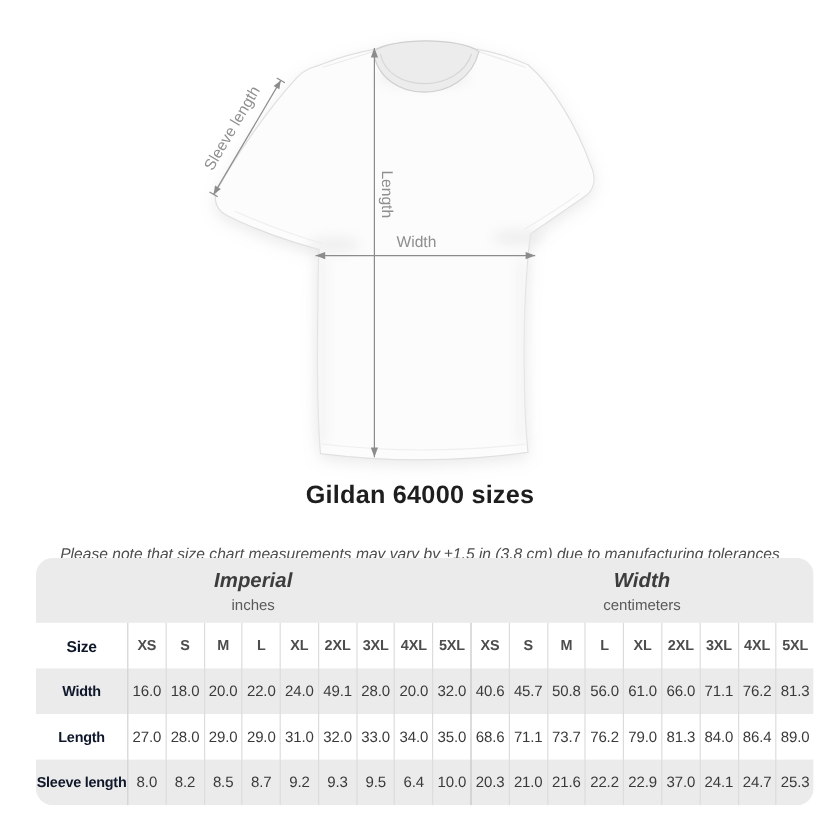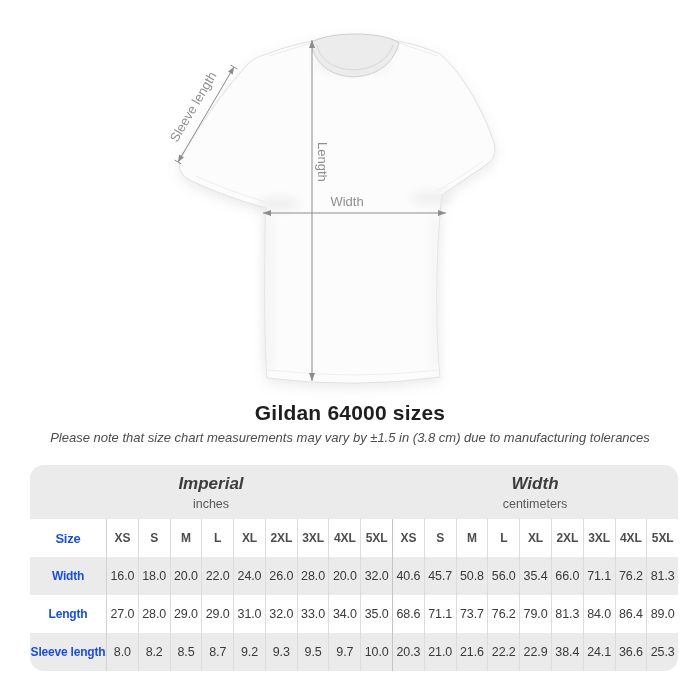--- a/index.html
+++ b/index.html
@@ -11,21 +11,21 @@
   .stage { position:relative; width:700px; height:700px; background:#ffffff; }
 
   .shirt-svg { position:absolute; top:0; left:0; }
 
   .page-title {
     position:absolute; top:401px; left:0; width:700px;
     text-align:center; font-size:21px; font-weight:bold; color:#1e1e1e;
     letter-spacing:.2px;
   }
   .page-subtitle {
-    position:absolute; top:430px; left:0; width:700px;
+    position:absolute; top:454px; left:0; width:700px;
     text-align:center; font-size:13px; font-style:italic; color:#4c4c4c;
   }
 
   .size-table {
     position:absolute; top:465px; left:30px; width:648px;
     border-radius:14px; overflow:hidden;
   }
   .group-row { display:flex; height:54px; background:#ebebeb; }
   .group {
     display:flex; flex-direction:column; justify-content:center;
@@ -36,21 +36,21 @@
   .group-label { font-size:17px; font-weight:bold; font-style:italic; color:#3d3d3d; }
   .group-unit  { font-size:12.5px; color:#595959; }
 
   .trow { display:flex; height:38px; }
   .trow.stripe { background:#ebebeb; }
   .tcell {
     flex:1; display:flex; align-items:center; justify-content:center;
     font-size:12.5px; color:#3a3a3a; white-space:nowrap; letter-spacing:-.1px;
   }
   .tcell.rowlabel {
-    flex:0 0 76px; font-weight:bold; font-size:12px; color:#1d4ed8;
+    flex:0 0 76px; font-weight:bold; font-size:12px; color:#0f172a;
     letter-spacing:-.2px;
   }
   .trow > .tcell:not(:first-child) { border-left:1px solid #dcdcdc; }
   .trow > .tcell.first-data { border-left:1px solid #d2d2d2; }
   .trow > .tcell.metric-start { border-left:1px solid #c5c5c5; }
   .trow.sizes .tcell:not(.rowlabel) { font-weight:bold; font-size:12px; color:#4d4d4d;text-align:center; }
   .trow.sizes .tcell.rowlabel { font-size:13px; }
 </style>
 </head>
 <body>
@@ -164,29 +164,29 @@
           <div class="tcell">4XL</div>
           <div class="tcell">5XL</div>
         </div>
         <div class="trow stripe">
           <div class="tcell rowlabel">Width</div>
           <div class="tcell first-data">16.0</div>
           <div class="tcell">18.0</div>
           <div class="tcell">20.0</div>
           <div class="tcell">22.0</div>
           <div class="tcell">24.0</div>
-          <div class="tcell">26.0</div>
+          <div class="tcell">49.1</div>
           <div class="tcell">28.0</div>
           <div class="tcell">20.0</div>
           <div class="tcell">32.0</div>
           <div class="tcell metric-start">40.6</div>
           <div class="tcell">45.7</div>
           <div class="tcell">50.8</div>
           <div class="tcell">56.0</div>
-          <div class="tcell">35.4</div>
+          <div class="tcell">61.0</div>
           <div class="tcell">66.0</div>
           <div class="tcell">71.1</div>
           <div class="tcell">76.2</div>
           <div class="tcell">81.3</div>
         </div>
         <div class="trow">
           <div class="tcell rowlabel">Length</div>
           <div class="tcell first-data">27.0</div>
           <div class="tcell">28.0</div>
           <div class="tcell">29.0</div>
@@ -208,28 +208,28 @@
         </div>
         <div class="trow stripe">
           <div class="tcell rowlabel">Sleeve length</div>
           <div class="tcell first-data">8.0</div>
           <div class="tcell">8.2</div>
           <div class="tcell">8.5</div>
           <div class="tcell">8.7</div>
           <div class="tcell">9.2</div>
           <div class="tcell">9.3</div>
           <div class="tcell">9.5</div>
-          <div class="tcell">9.7</div>
+          <div class="tcell">6.4</div>
           <div class="tcell">10.0</div>
           <div class="tcell metric-start">20.3</div>
           <div class="tcell">21.0</div>
           <div class="tcell">21.6</div>
           <div class="tcell">22.2</div>
           <div class="tcell">22.9</div>
-          <div class="tcell">38.4</div>
+          <div class="tcell">37.0</div>
           <div class="tcell">24.1</div>
-          <div class="tcell">36.6</div>
+          <div class="tcell">24.7</div>
           <div class="tcell">25.3</div>
         </div>
       </div>
   </div>
 
 </div>
 
 </body></html>

